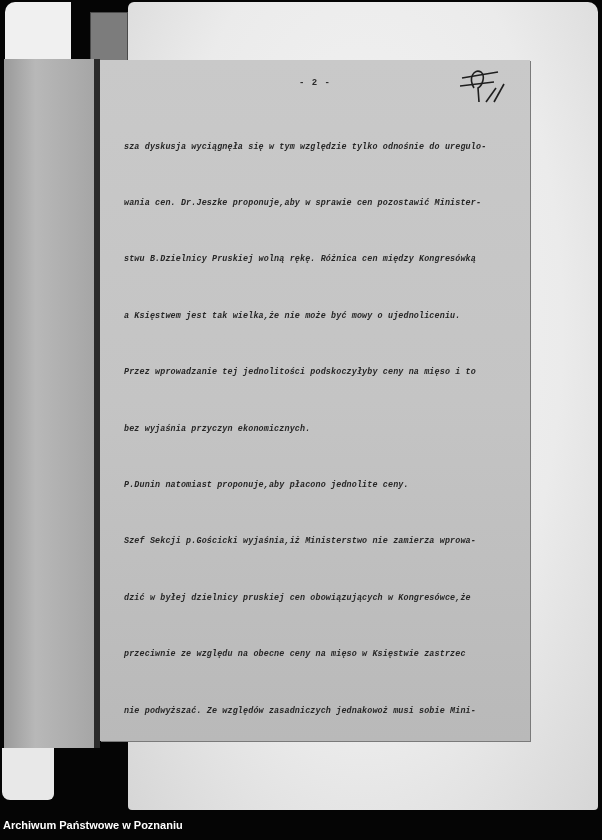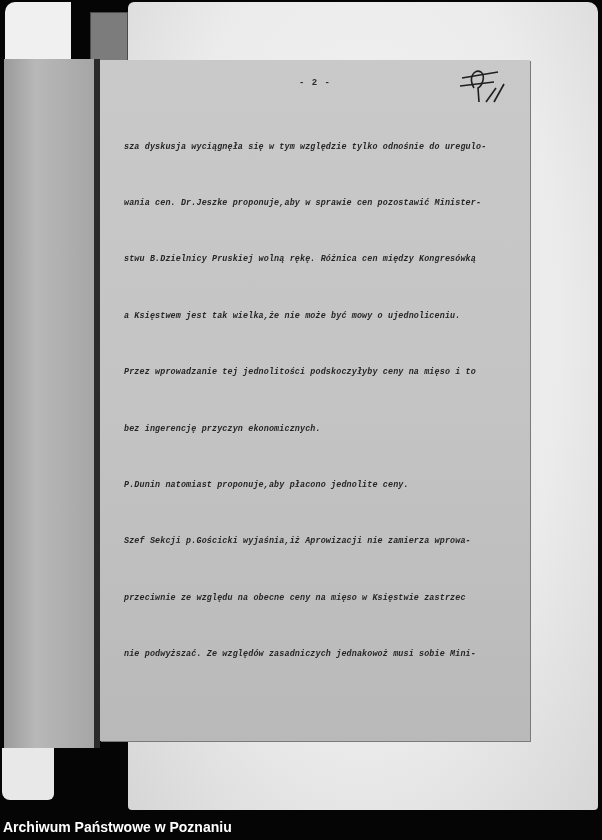--- a/index.html
+++ b/index.html
@@ -52,21 +52,21 @@
   }
   .text-block {
     position: absolute; left: 24px; top: 40px; width: 392px;
     font-size: 8.4px; line-height: 18.8px; color: #262626; font-weight: bold;
     white-space: pre; letter-spacing: 0.15px;
   }
   .text-block .line { display: block; height: 18.8px; font-style: italic; }
   .footer {
     position: absolute; left: 3px; top: 819px;
     font-family: "Liberation Sans", "DejaVu Sans", sans-serif;
-    font-size: 14px; font-weight: bold; color: #ffffff;
+    font-size: 11px; font-weight: bold; color: #ffffff;
   }
 </style>
 </head>
 <body>
 
 <div class="back-page"></div>
 <div class="back-page-left"></div>
 <div class="back-page-left-bottom"></div>
 <div class="gutter-block"></div>
 <div class="left-strip"></div>
@@ -82,23 +82,24 @@
     <path d="M32 36 L42 22" stroke="#1e1e1e" stroke-width="1.6" fill="none"></path>
     <path d="M40 36 L50 18" stroke="#1e1e1e" stroke-width="1.6" fill="none"></path>
   </svg>
 
   <div class="text-block">
     <span class="line">sza dyskusja wyciągnęła się w tym względzie tylko odnośnie do uregulo-</span>
     <span class="line">wania cen. Dr.Jeszke proponuje,aby w sprawie cen pozostawić Minister-</span>
     <span class="line">stwu B.Dzielnicy Pruskiej wolną rękę. Różnica cen między Kongresówką</span>
     <span class="line">a Księstwem jest tak wielka,że nie może być mowy o ujednoliceniu.</span>
     <span class="line">Przez wprowadzanie tej jednolitości podskoczyłyby ceny na mięso i to</span>
-    <span class="line">bez ingerencję przyczyn ekonomicznych.</span>
+    <span class="line">bez wyjaśnia przyczyn ekonomicznych.</span>
     <span class="line">P.Dunin natomiast proponuje,aby płacono jednolite ceny.</span>
-    <span class="line">Szef Sekcji p.Gościcki wyjaśnia,iż Aprowizacji nie zamierza wprowa-</span>
+    <span class="line">Szef Sekcji p.Gościcki wyjaśnia,iż Ministerstwo nie zamierza wprowa-</span>
+    <span class="line">dzić w byłej dzielnicy pruskiej cen obowiązujących w Kongresówce,że</span>
     <span class="line">przeciwnie ze względu na obecne ceny na mięso w Księstwie zastrzec</span>
     <span class="line">nie podwyższać. Ze względów zasadniczych jednakowoż musi sobie Mini-</span>
     
     
     
     
     
     
     
     

